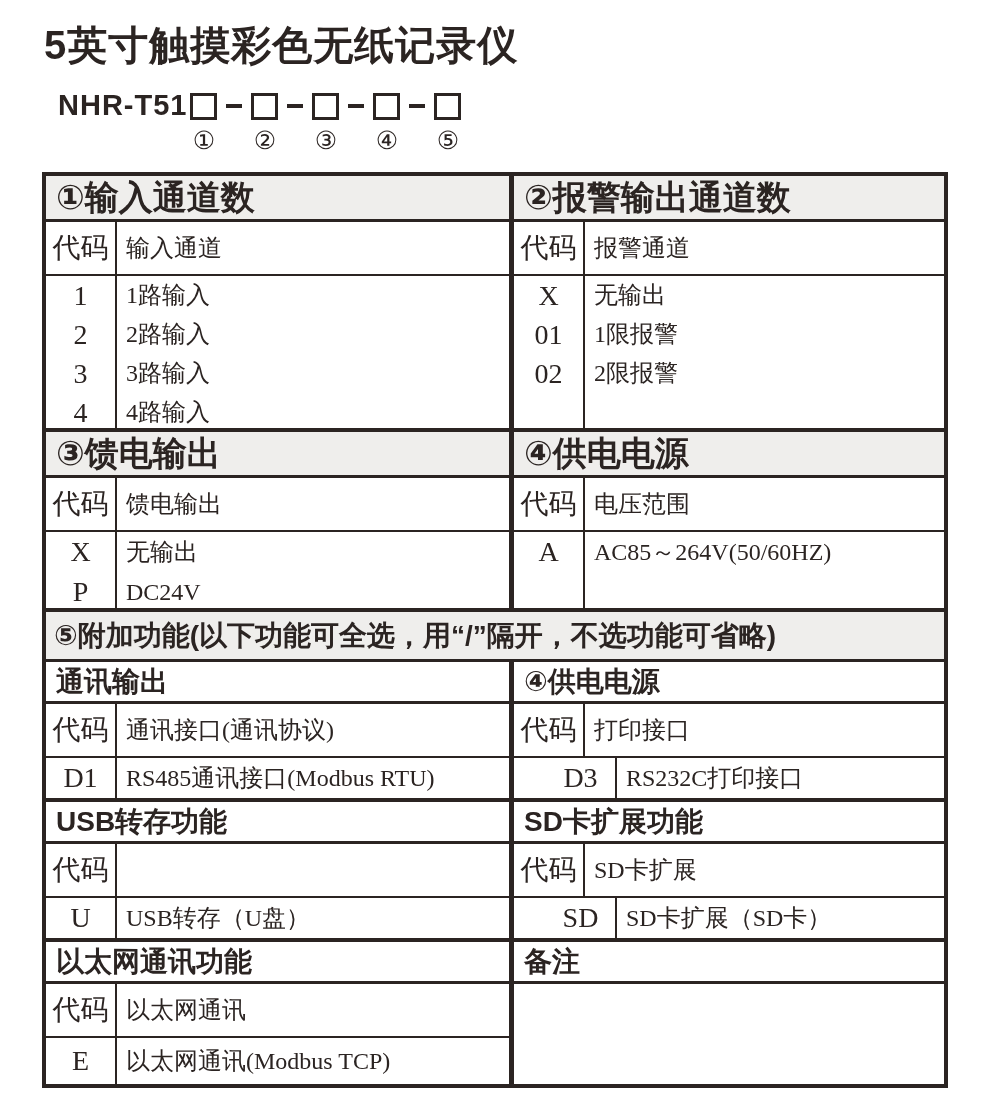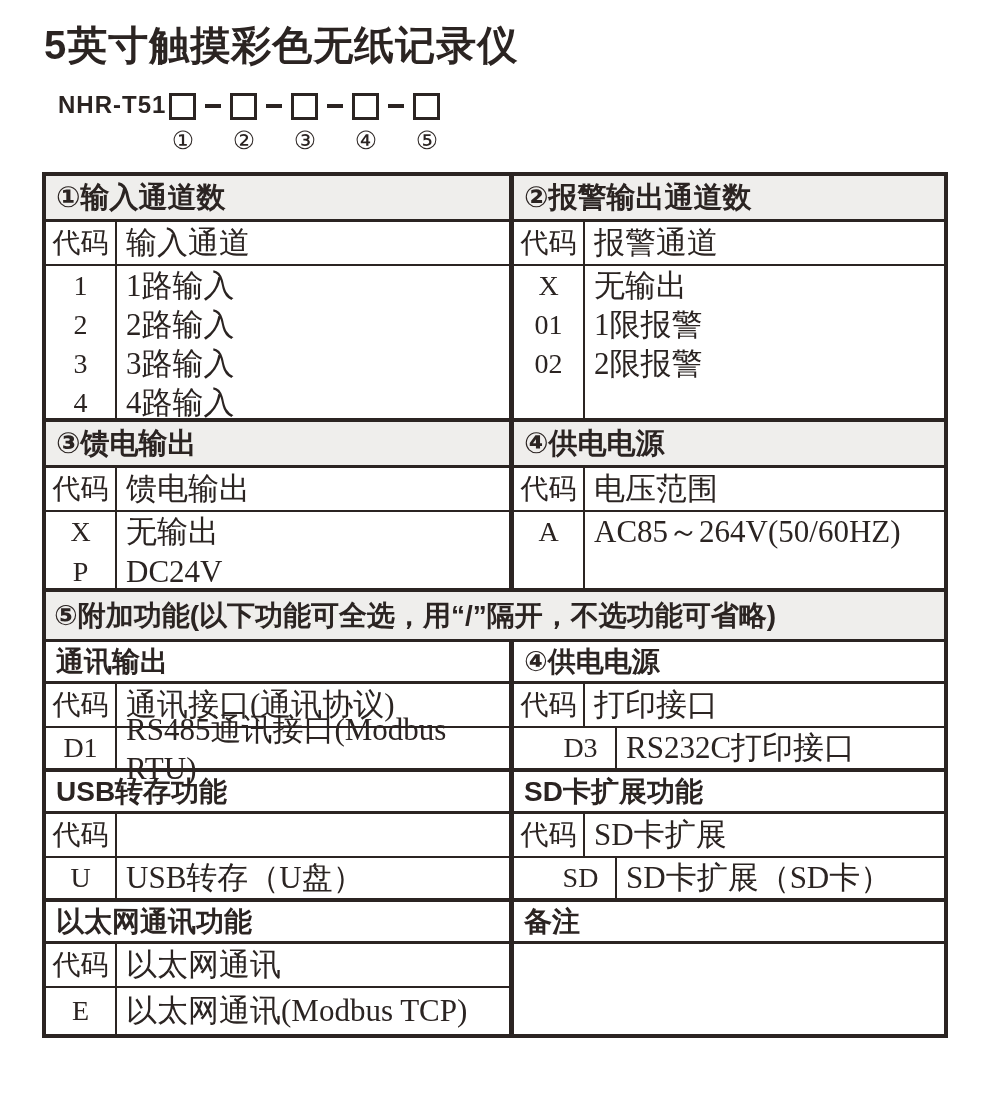--- a/index.html
+++ b/index.html
@@ -13,47 +13,47 @@
   }
   .page{padding:14px 42px 0 42px;}
   .title{
     font-family:"Liberation Sans","DejaVu Sans",sans-serif;
     font-weight:bold;font-size:40px;margin:4px 0 16px 2px;letter-spacing:1px;
   }
   
   .model-line{display:flex;align-items:flex-start;margin:0 0 16px 16px;}
   .m-prefix{
     font-family:"Liberation Sans","DejaVu Sans",sans-serif;font-weight:bold;
-    font-size:24px;letter-spacing:1px;height:34px;line-height:32px;margin-right:3px;
+    font-size:29px;letter-spacing:1px;height:34px;line-height:32px;margin-right:3px;
   }
   .m-unit{display:flex;flex-direction:column;align-items:center;}
   .m-boxrow{height:34px;display:flex;align-items:center;}
   .m-box{width:27px;height:27px;border:3px solid var(--ink);background:#fff;}
   .m-dashbar{width:16px;height:4px;background:var(--ink);margin:0 9px;}
   .m-pos{height:30px;line-height:30px;font-size:25px;margin-top:3px;}
   
   .tbl{width:906px;border:4px solid var(--ink);background:#fff;}
   .band{display:flex;}
   .gray{background:var(--band);}
   .hl{width:468px;border-right:5px solid var(--ink);display:flex;}
   .hr{flex:1;display:flex;border-radius:18px;}
   .stackv{flex-direction:column;}
   .band-title{height:46px;border-bottom:3px solid var(--ink);}
   .band-title .t, .band-sub .t{
     font-family:"Liberation Sans","DejaVu Sans",sans-serif;font-weight:bold;
-    font-size:29px;display:flex;align-items:center;padding-left:10px;width:100%;
+    font-size:34px;display:flex;align-items:center;padding-left:10px;width:100%;
   }
   .band-sub{height:42px;border-bottom:3px solid var(--ink);}
   .band-sub .t{font-size:28px;}
-  .hdr{height:44px;border-bottom:2px solid var(--ink);}
+  .hdr{height:54px;border-bottom:2px solid var(--ink);}
   .code-col{
     width:71px;border-right:2px solid var(--ink);
     display:flex;align-items:center;justify-content:center;font-size:28px;
   }
-  .desc-col{flex:1;display:flex;align-items:center;padding-left:9px;font-size:31px;}
+  .desc-col{flex:1;display:flex;align-items:center;padding-left:9px;font-size:24px;text-align:center;}
   .body4{height:156px;border-bottom:4px solid var(--ink);}
   .body2{height:80px;border-bottom:4px solid var(--ink);}
   .body1{height:44px;border-bottom:4px solid var(--ink);gap:32px;}
   .stackcell{flex-direction:column;justify-content:flex-start;align-items:center;padding-top:0;}
   .stackdesc{flex-direction:column;justify-content:flex-start;align-items:flex-start;}
   .ln39{height:39px;line-height:39px;}
   .ln40{height:40px;line-height:40px;}
   .banner{height:50px;border-bottom:3px solid var(--ink);display:flex;align-items:center;}
   .banner .t{
     font-family:"Liberation Sans","DejaVu Sans",sans-serif;font-weight:bold;

